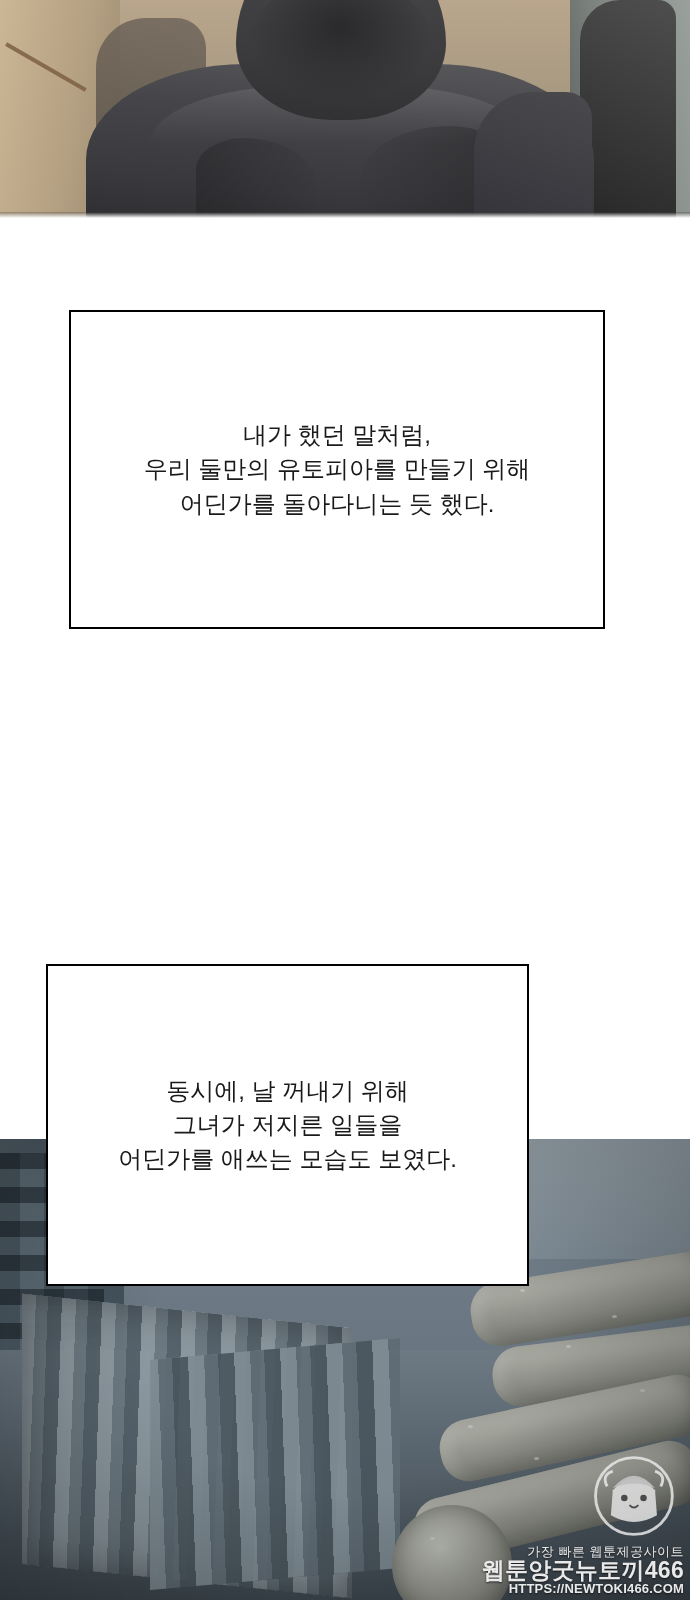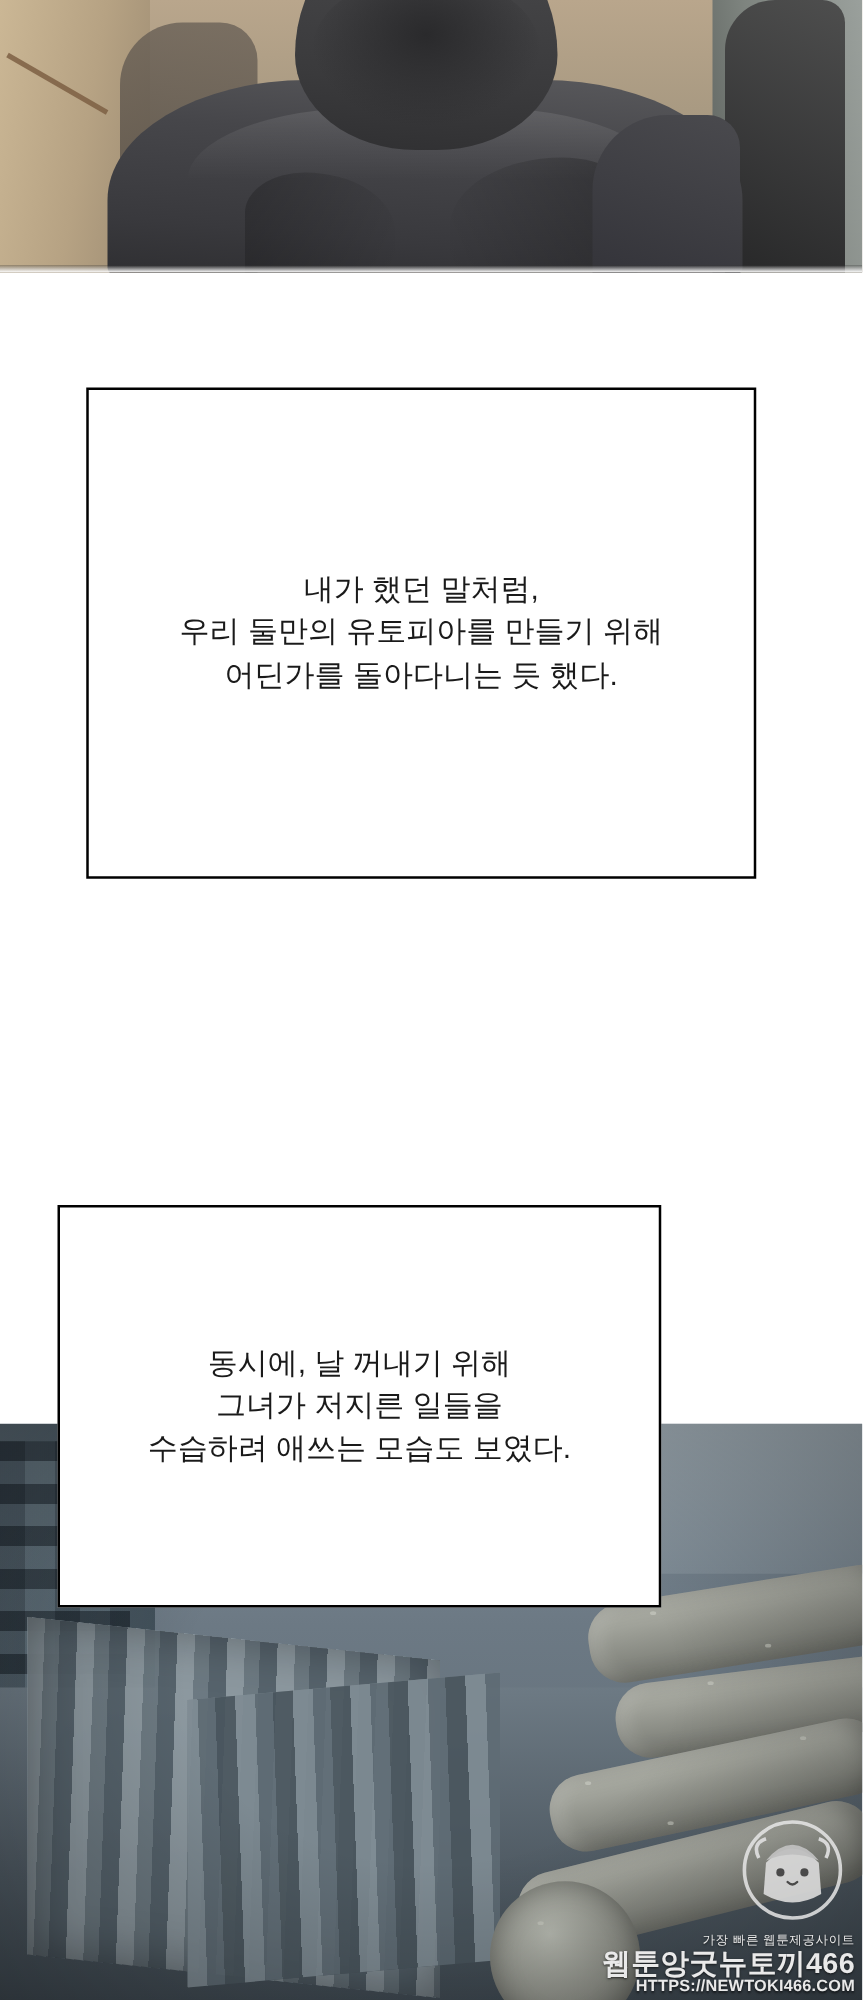--- a/index.html
+++ b/index.html
@@ -216,21 +216,21 @@
   .watermark {
     position: absolute;
     right: 6px;
     bottom: 4px;
     text-align: right;
     line-height: 1.05;
     color: #e9e9e9;
     text-shadow: 0 1px 2px rgba(0,0,0,.65);
     font-family: "Liberation Sans", sans-serif;
   }
-  .wm-l1 { font-size: 10px; letter-spacing: .5px; }
+  .wm-l1 { font-size: 13px; letter-spacing: .5px; }
   .wm-l2 { font-size: 23px; font-weight: bold; letter-spacing: .3px; }
   .wm-l3 { font-size: 13px; font-weight: bold; letter-spacing: .2px; padding-left: 20px; }
   .wm-mascot {
     position: absolute;
     right: 10px;
     bottom: 56px;
     width: 96px;
     height: 96px;
   }
 
@@ -251,21 +251,21 @@
     margin: 0;
     font-size: 24px;
     line-height: 1.42;
     white-space: pre-line;
     font-weight: 500;
   }
   #narration-1 {
     left: 69px;
     top: 310px;
     width: 536px;
-    height: 393px;
+    height: 319px;
   }
   #narration-2 {
     left: 46px;
     top: 964px;
     width: 483px;
     height: 322px;
   }
 </style>
 </head>
 <body>
@@ -336,16 +336,16 @@
 
   <div class="narration" id="narration-1">
     <p>내가 했던 말처럼,
 우리 둘만의 유토피아를 만들기 위해
 어딘가를 돌아다니는 듯 했다.</p>
   </div>
 
   <div class="narration" id="narration-2">
     <p>동시에, 날 꺼내기 위해
 그녀가 저지른 일들을
-수습하려 애쓰는 모습도 보였다.</p>
+어딘가를 애쓰는 모습도 보였다.</p>
   </div>
 
 </div>
 
 </body></html>

